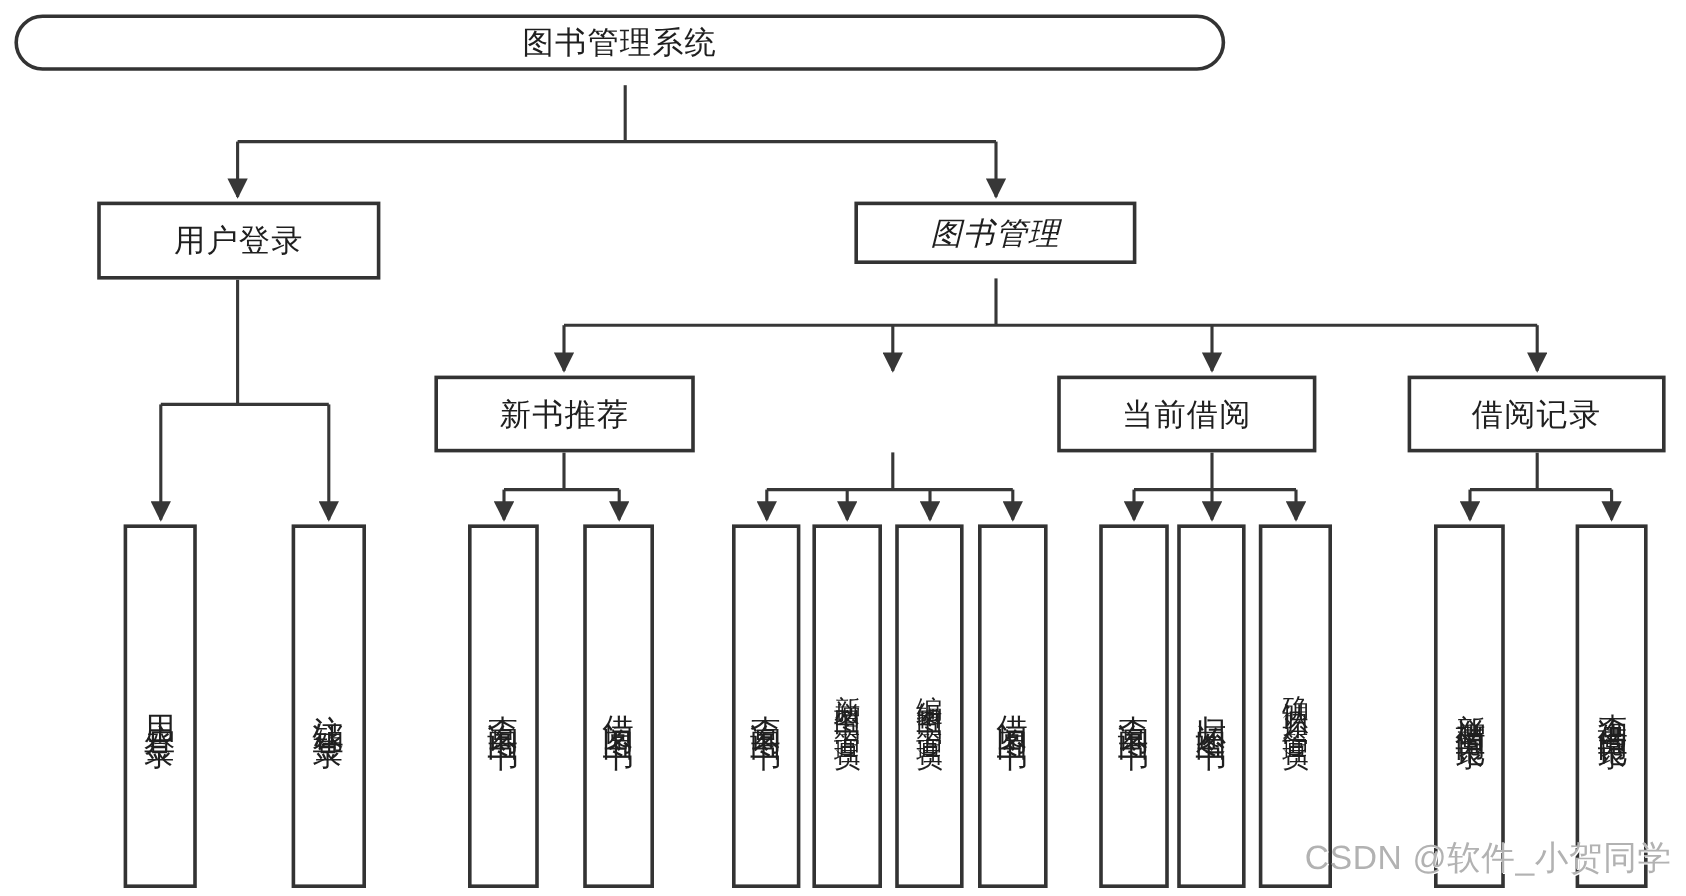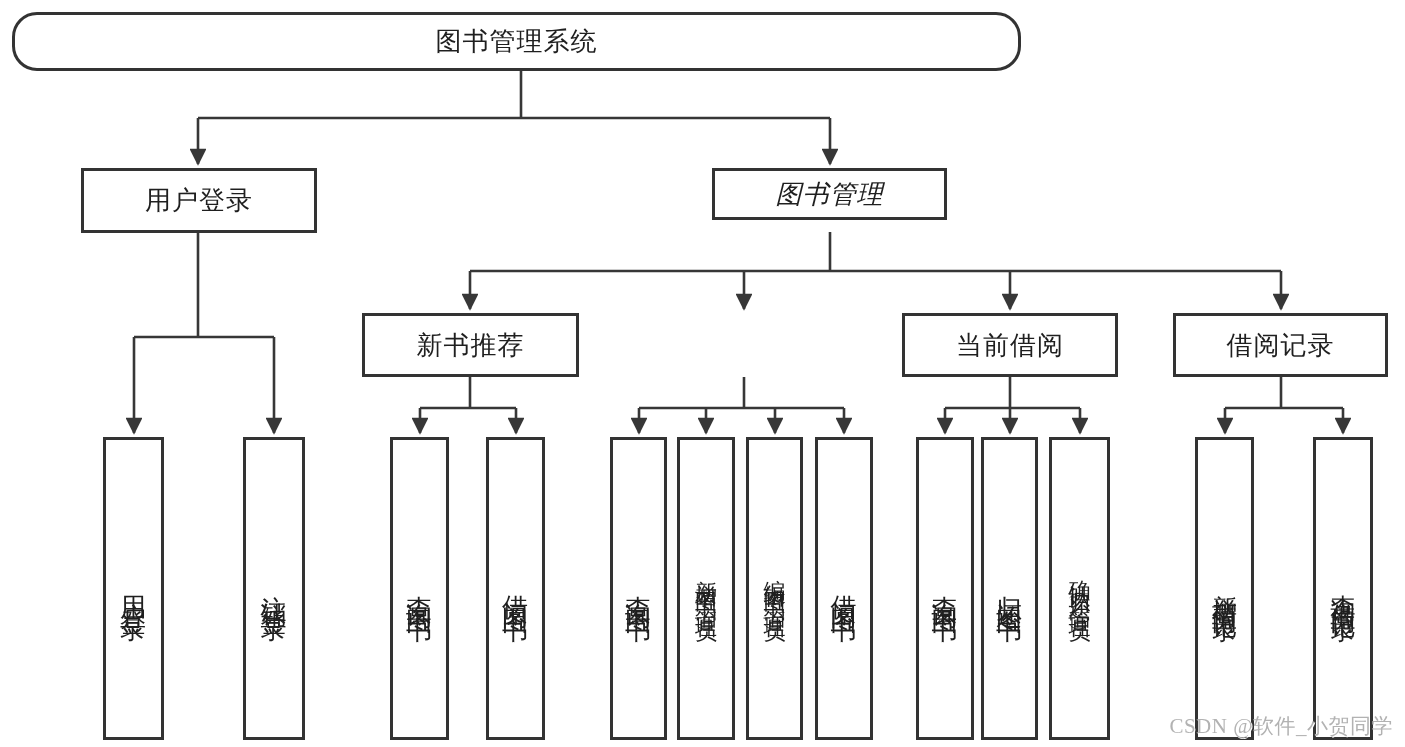--- a/index.html
+++ b/index.html
@@ -57,28 +57,27 @@
     font-size: 25px;
     letter-spacing: 5px;
   }
   .vbox.len9 .lbl {
     font-size: 22px;
     letter-spacing: 6px;
   }
   .watermark {
     position: absolute;
     right: 12px;
-    top: 712px;
-    font-size: 21px;
+    top: 696px;
+    font-size: 28px;
     letter-spacing: 0.5px;
     color: var(--watermark, #b2b2b2);
     text-shadow: 1px 1px 0 #ffffff;
     white-space: nowrap;
     z-index: 5;
-    font-family: Liberation Serif, serif;
   }
 </style>
 </head>
 <body>
 
 <div id="canvas">
 
   <svg class="connectors" width="1405" height="747" viewBox="0 0 1405 747" aria-hidden="true">
     <defs>
       <marker id="arrow" viewBox="0 0 10 10" refX="9" refY="5" markerWidth="8" markerHeight="6.5" orient="auto">
@@ -134,35 +133,35 @@
     </g>
 
     <g>
       <path d="M1281,377 V408"></path>
       <path d="M1225,408 H1343"></path>
       <path d="M1225,408 V433" marker-end="url(#arrow)"></path>
       <path d="M1343,408 V433" marker-end="url(#arrow)"></path>
     </g>
   </svg>
 
-  <div class="node hbox" style="left:12px;top:12px;width:1009px;height:59px;border-radius:25px;">
+  <div class="node hbox" style="left:12px;top:12px;width:1009px;height:47px;border-radius:25px;">
     <span class="lbl">图书管理系统</span>
   </div>
 
   <div class="node hbox" style="left:81px;top:168px;width:236px;height:65px;">
     <span class="lbl">用户登录</span>
   </div>
   <div class="node hbox" style="left:712px;top:168px;width:235px;height:52px;font-style:italic;">
     <span class="lbl">图书管理</span>
   </div>
 
   <div class="node hbox" style="left:362px;top:313px;width:217px;height:64px;text-align:center;">
     <span class="lbl">新书推荐</span>
   </div>
-  <div class="node hbox" style="left:902px;top:313px;width:216px;height:64px;">
+  <div class="node hbox" style="left:881px;top:313px;width:216px;height:64px;">
     <span class="lbl">当前借阅</span>
   </div>
   <div class="node hbox" style="left:1173px;top:313px;width:215px;height:64px;">
     <span class="lbl">借阅记录</span>
   </div>
 
   <div class="node vbox len4" style="left:103px;top:437px;width:61px;height:303px;">
     <span class="lbl">用户登录</span>
   </div>
   <div class="node vbox len4" style="left:243px;top:437px;width:62px;height:303px;">

